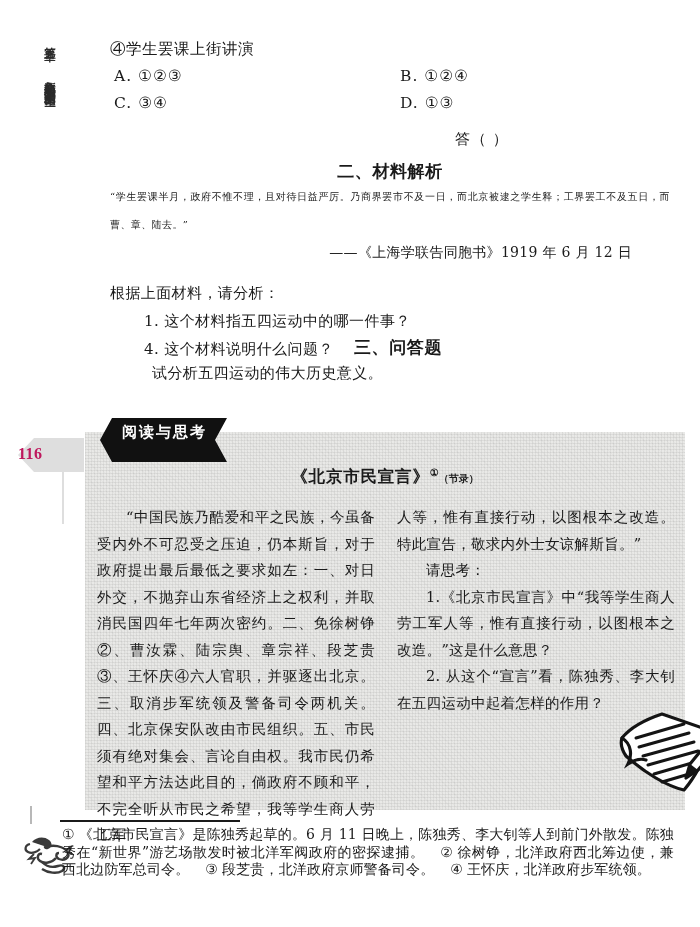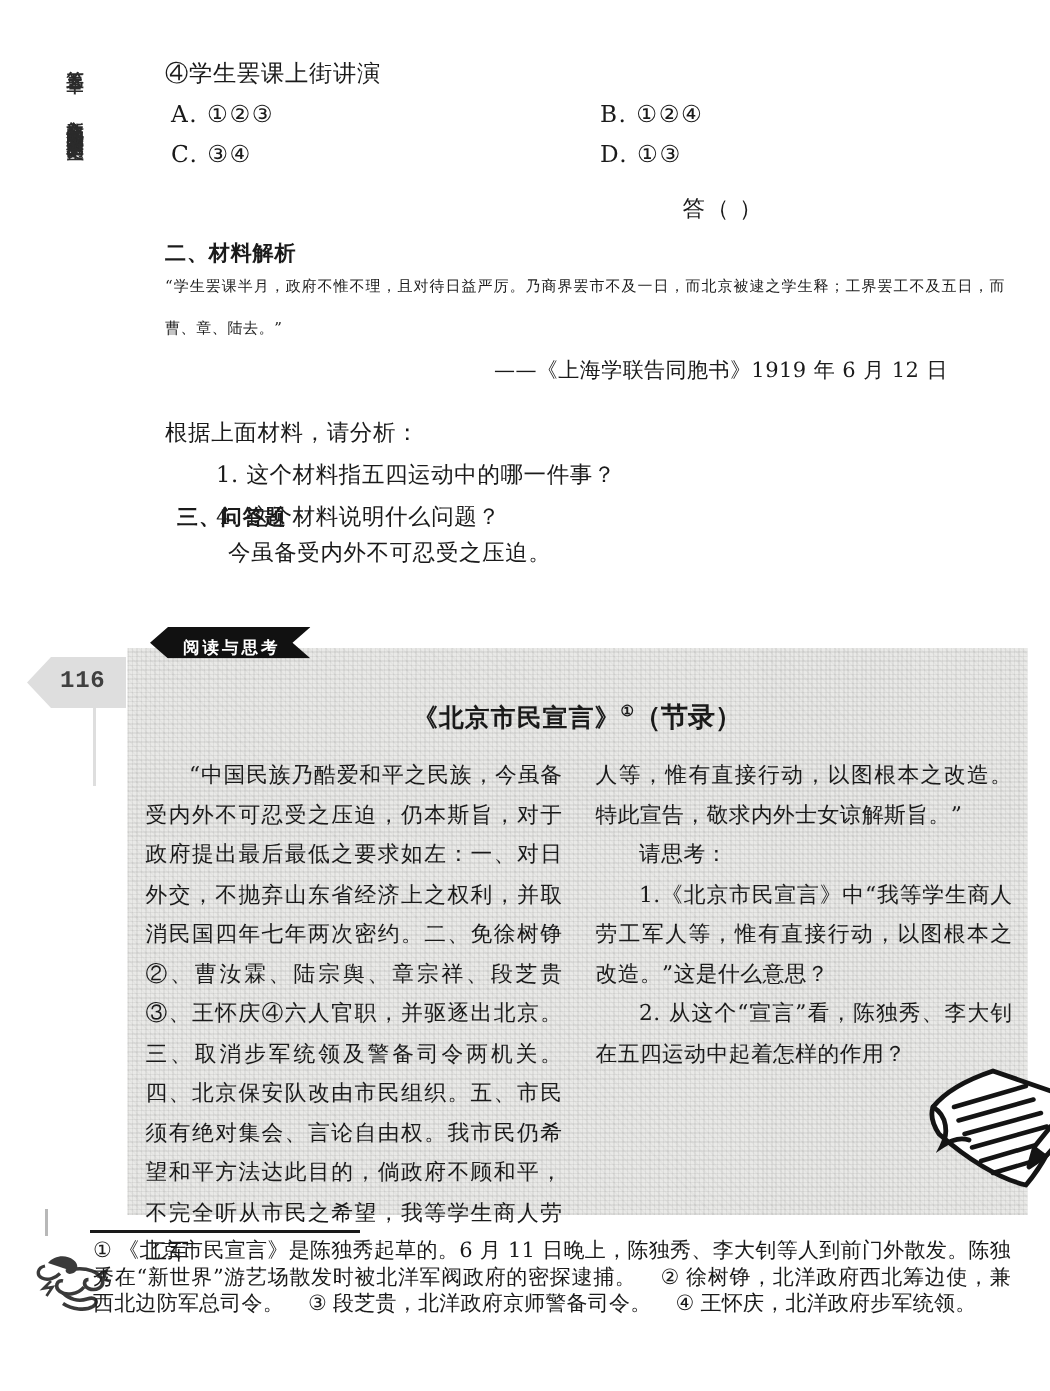--- a/index.html
+++ b/index.html
@@ -70,23 +70,24 @@
     position: absolute;
     left: 455px;
     top: 130px;
     font-size: 15px;
     letter-spacing: 1px;
   }
 
   
   .sec-heading {
     font-family: Liberation Serif, serif;
-    font-size: 14px;
+    font-size: 17px;
     font-weight: 700;
     letter-spacing: 0.6px;
+    text-align: center;
   }
   .quote-body {
     font-size: 10px;
     line-height: 28px;
     letter-spacing: 0.4px;
     text-align: justify;
     text-justify: inter-ideograph;
   }
   .source-line {
     font-size: 14px;
@@ -127,25 +128,25 @@
         rgba(255,255,255,0.0) 1px, rgba(255,255,255,0.0) 3px),
       repeating-linear-gradient(45deg,
         rgba(0,0,0,0.022) 0px, rgba(0,0,0,0.022) 1px,
         rgba(255,255,255,0.0) 1px, rgba(255,255,255,0.0) 4px);
   }
 
   .banner {
     position: absolute;
     left: 15px;
     top: -14px;
-    height: 21px;
+    height: 44px;
     background: #111111;
     color: #ffffff;
     font-family: "DejaVu Sans", "Liberation Sans", sans-serif;
-    font-size: 11px;
+    font-size: 15px;
     font-weight: 700;
     letter-spacing: 2px;
     line-height: 28px;
     padding: 0 20px 0 22px;
     clip-path: polygon(12px 0, 100% 0, calc(100% - 12px) 50%, 100% 100%, 12px 100%, 0 50%);
   }
 
   .reading-title {
     position: absolute;
     left: 0;
@@ -155,21 +156,21 @@
     font-size: 16.5px;
     font-weight: 600;
     letter-spacing: 0.8px;
   }
   .reading-title .sup {
     font-size: 10px;
     vertical-align: super;
     letter-spacing: 0;
   }
   .reading-title .paren {
-    font-size: 18px;
+    font-size: 10px;
     letter-spacing: 0;
   }
 
   .cols {
     position: absolute;
     left: 12px;
     top: 72px;
     width: 578px;
     display: flex;
     gap: 22px;
@@ -256,26 +257,26 @@
   .page-flag .pole {
     position: absolute;
     left: 44px;
     top: 30px;
     width: 2px;
     height: 56px;
     background: #dedede;
   }
   .page-flag .pagenum {
     position: absolute;
-    left: 22px;
+    left: 0;
     top: 7px;
-    font-family: Liberation Mono, monospace;
+    font-family: Liberation Serif, serif;
     font-size: 16px;
     font-weight: 700;
-    color: #404040;
+    color: #be185d;
     letter-spacing: 0.5px;
   }
 </style>
 </head>
 <body>
 
 <div class="page">
 
   <div class="running-head">
     <span class="rh-chapter">第五章</span>
@@ -299,21 +300,21 @@
     <div class="sec-heading">二、材料解析</div>
     <div class="quote-body">“学生罢课半月，政府不惟不理，且对待日益严厉。乃商界罢市不及一日，而北京被逮之学生释；工界罢工不及五日，而曹、章、陆去。”</div>
     <div class="source-line">——《上海学联告同胞书》1919 年 6 月 12 日</div>
     <div class="prompt-line" style="margin-top:14px;">根据上面材料，请分析：</div>
     <div class="q-line">1. 这个材料指五四运动中的哪一件事？</div>
     <div class="q-line">4. 这个材料说明什么问题？</div>
   </div>
 
   <div id="section-three">
     <div class="sec-heading">三、问答题</div>
-    <div class="q-line">今虽备受内外不可忍受之压迫。</div>
+    <div class="q-line">试分析五四运动的伟大历史意义。</div>
   </div>
 
   <div class="page-flag">
     <div class="pennant"></div>
     <div class="pole"></div>
     <div class="pagenum">116</div>
   </div>
 
   <div class="reading-panel">
 

